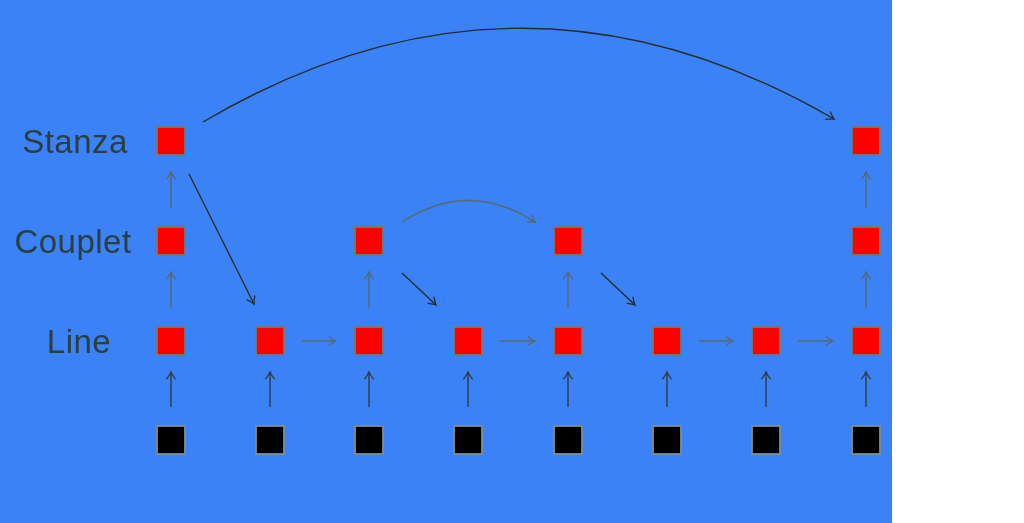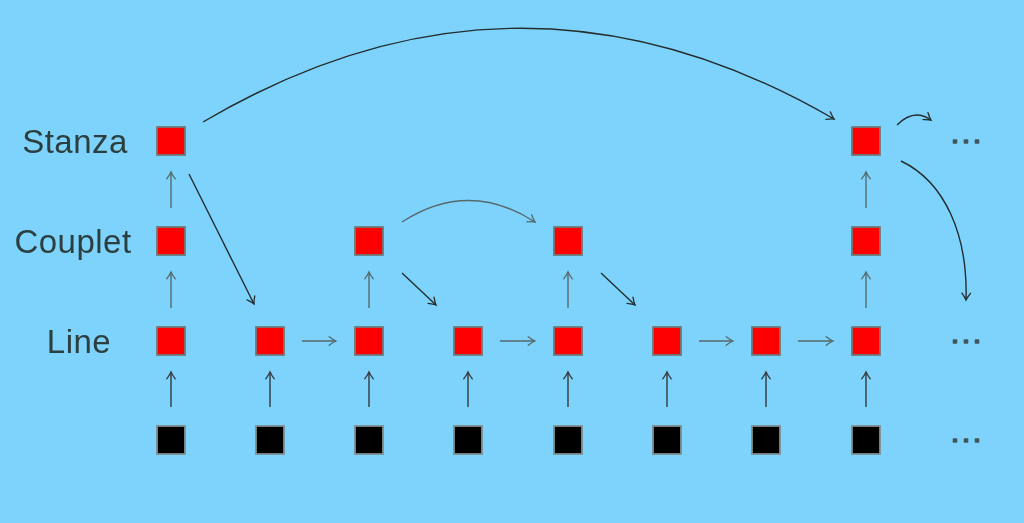--- a/index.html
+++ b/index.html
@@ -1,20 +1,20 @@
 <!DOCTYPE html>
 <html><head>
 <meta charset="utf-8">
 <style>
   html, body { margin: 0; padding: 0; background: #ffffff; }
   .stage {
     position: relative;
-    width: 1024px;
+    width: 892px;
     height: 523px;
-    background: #7dd3fc;
+    background: #3b82f6;
     overflow: hidden;
     font-family: "Liberation Sans", sans-serif;
   }
   svg { display: block; }
   .rowlabel {
     fill: #2c3e3e;
     font-family: "Liberation Sans", sans-serif;
     font-size: 33px;
     font-weight: 300;
     text-anchor: middle;

